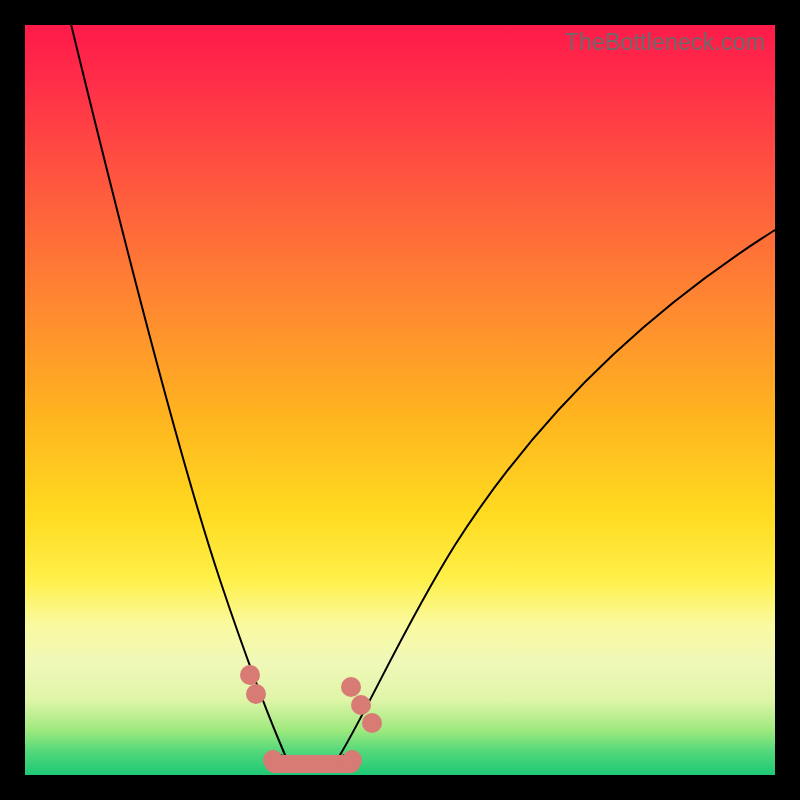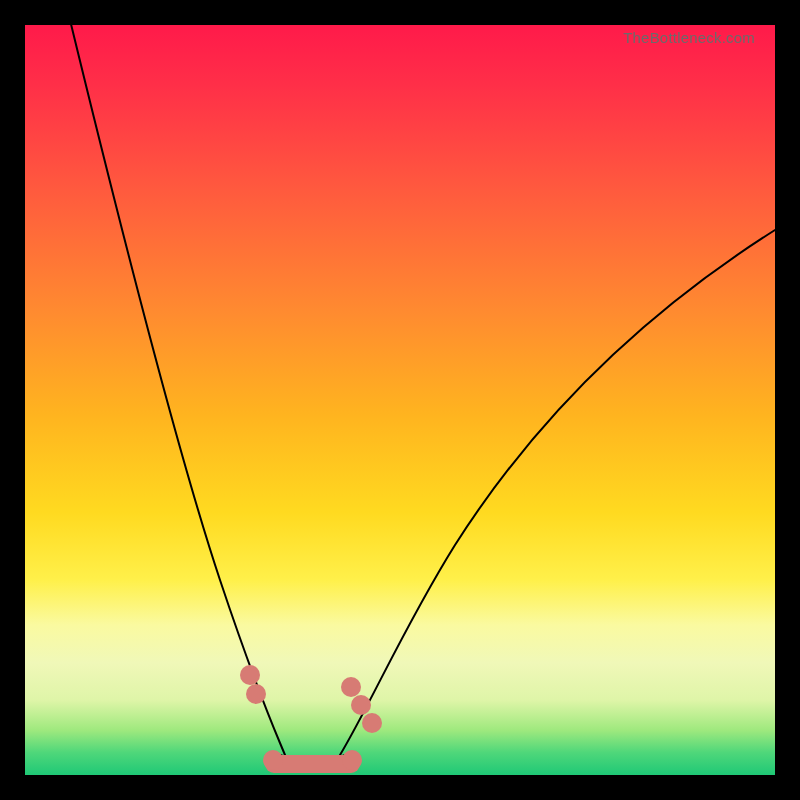--- a/index.html
+++ b/index.html
@@ -30,23 +30,23 @@
       #f0f8b8 85%,
       #dff5a8 90%,
       #9fe97e 94%,
       #4fd77a 97%,
       #1fc876 100%
     );
   }
   .watermark {
     position: absolute;
     top: 4px;
-    right: 20px;
+    right: 10px;
     color: #6b6b6b;
-    font-size: 15px;
+    font-size: 23px;
     font-weight: 400;
     letter-spacing: 0.2px;
     z-index: 5;
   }
   svg.plot {
     position: absolute;
     left: 0;
     top: 0;
     width: 750px;
     height: 750px;

